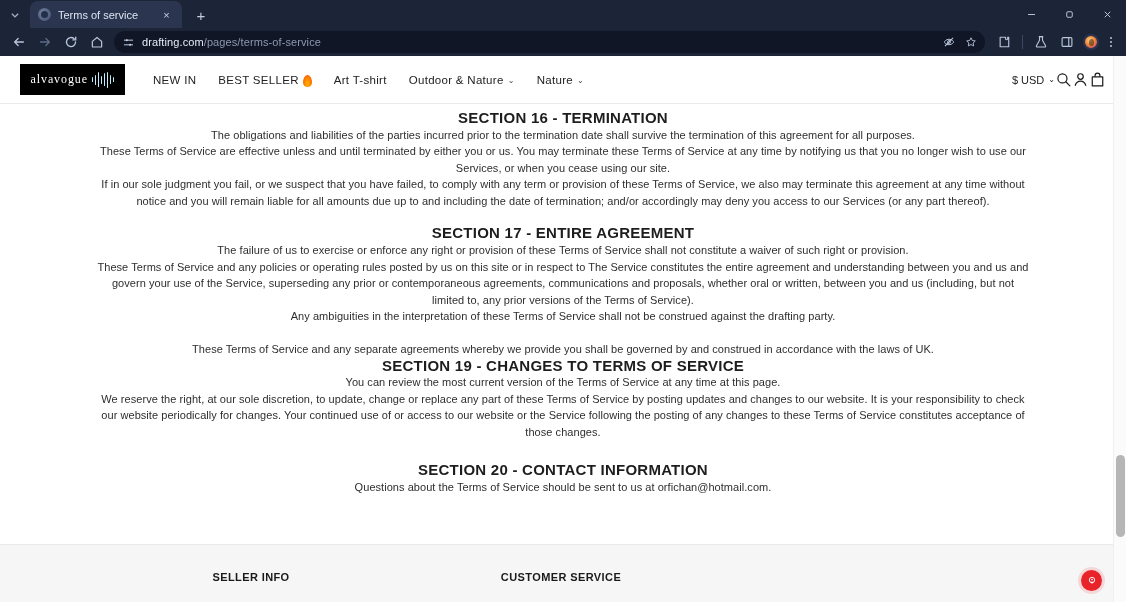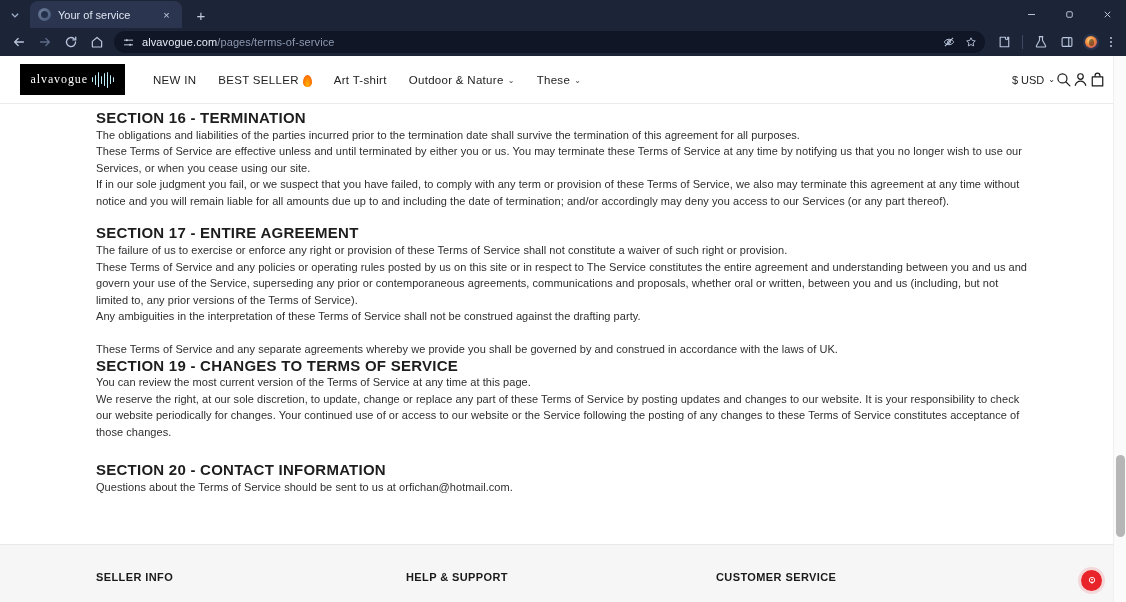--- a/index.html
+++ b/index.html
@@ -190,20 +190,21 @@
   .wc svg { width: 11px; height: 11px; }
 
   
   .page {
     position: absolute;
     top: 56px; left: 0;
     width: 1126px;
     height: 546px;
     background: #e5e5e5;
     overflow: hidden;
+    text-align: center;
   }
 
   
   .site-header {
     height: 48px;
     background: #fff;
     display: flex;
     align-items: center;
     padding: 0 20px 0 20px;
     border-bottom: 1px solid #eaeaea;
@@ -363,21 +364,21 @@
 
     <div class="tabstrip">
       <div class="tabsearch">
         <svg viewBox="0 0 16 16" fill="none" stroke="currentColor" stroke-width="2.2">
             <path d="M3 6l5 5 5-5"></path>
           </svg>
       </div>
 
       <div class="tab">
         <div class="tab-favicon"></div>
-        <div class="tab-title">Your of service</div>
+        <div class="tab-title">Terms of service</div>
         <div class="tab-close">×</div>
       </div>
 
       <div class="newtab">+</div>
 
       <div class="wincontrols">
         <div class="wc">
           <svg viewBox="0 0 16 16" stroke="currentColor" stroke-width="1.3">
               <path d="M3 8h10"></path>
             </svg>
@@ -419,21 +420,21 @@
       </div>
 
       <div class="omnibox">
         <div class="omni-icon">
           <svg viewBox="0 0 16 16" fill="none" stroke="currentColor" stroke-width="1.4" stroke-linecap="round">
             <path d="M2 4.6h12M2 11.4h12"></path>
               <circle cx="5.6" cy="4.6" r="1.5" fill="currentColor" stroke="none"></circle>
               <circle cx="10.4" cy="11.4" r="1.5" fill="currentColor" stroke="none"></circle>
           </svg>
         </div>
-        <div class="omni-url"><b>alvavogue.com</b><span>/pages/terms-of-service</span></div>
+        <div class="omni-url"><b>drafting.com</b><span>/pages/terms-of-service</span></div>
         <div class="omni-right">
           <div class="navbtn">
             <svg viewBox="0 0 16 16" fill="none" stroke="currentColor" stroke-width="1.3">
                 <path d="M1.6 8S3.8 4.3 8 4.3 14.4 8 14.4 8 12.2 11.7 8 11.7 1.6 8 1.6 8z"></path>
                 <circle cx="8" cy="8" r="1.9"></circle>
                 <path d="M2.6 13.4L13.4 2.6" stroke-width="1.5"></path>
               </svg>
           </div>
           <div class="navbtn">
             <svg viewBox="0 0 16 16" fill="none" stroke="currentColor" stroke-width="1.2" stroke-linejoin="round">
@@ -496,21 +497,21 @@
           <span class="fire"></span>
         </div>
         <div class="nav-item">
           <span>Art T-shirt</span>
         </div>
         <div class="nav-item">
           <span>Outdoor &amp; Nature</span>
           <span class="caret">⌄</span>
         </div>
         <div class="nav-item">
-          <span>These</span>
+          <span>Nature</span>
           <span class="caret">⌄</span>
         </div>
       </div>
 
       <div class="header-right">
         <div class="currency">
           <span>$ USD</span>
           <span class="caret">⌄</span>
         </div>
         <span class="hicon">
@@ -571,23 +572,20 @@
         <div class="sec-title">SECTION 20 - CONTACT INFORMATION</div>
         <p class="sec-p">Questions about the Terms of Service should be sent to us at orfichan@hotmail.com.</p>
       </div>
     </div>
 
     <div class="site-footer">
       <div class="fcol">
         <div class="fcol-title">SELLER INFO</div>
       </div>
       <div class="fcol">
-        <div class="fcol-title">HELP &amp; SUPPORT</div>
-      </div>
-      <div class="fcol">
         <div class="fcol-title">CUSTOMER SERVICE</div>
       </div>
     </div>
 
     <div class="chat-fab">
       <svg viewBox="0 0 24 24" fill="none" stroke="#fff" stroke-width="1.8" stroke-linejoin="round">
         <circle cx="12" cy="10" r="5.4"></circle>
         <circle cx="12" cy="9" r="1.7" fill="#fff" stroke="none"></circle>
         <path d="M9 13.6h6l-3 4.2z" fill="#fff" stroke="none"></path>
       </svg>

